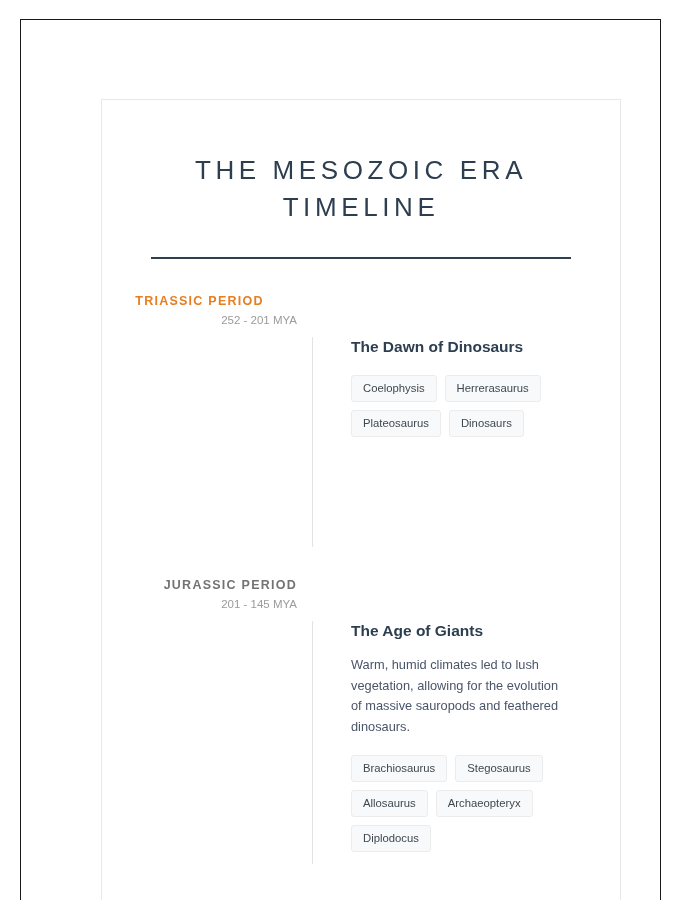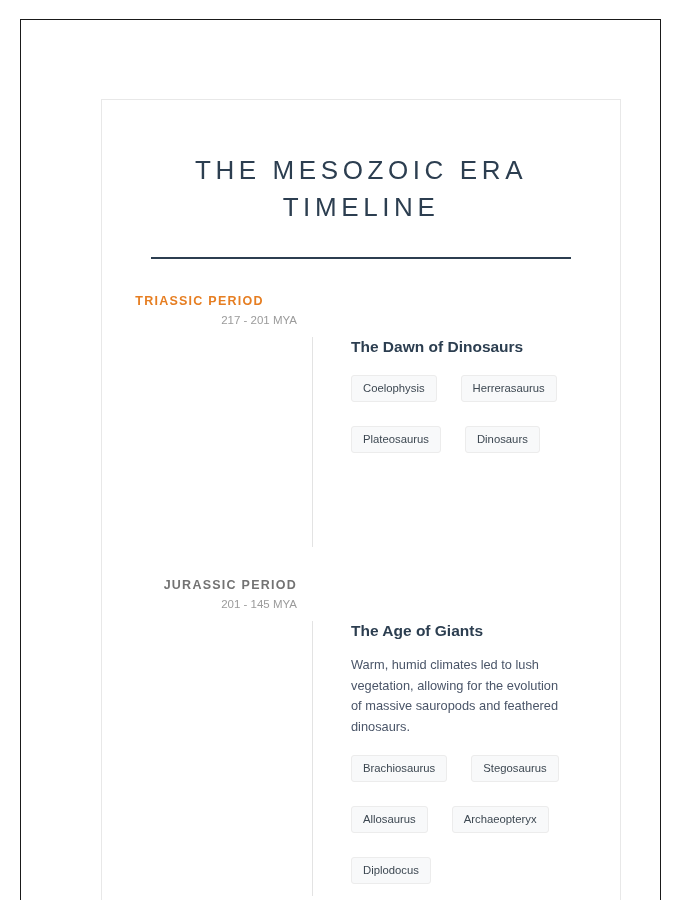--- a/index.html
+++ b/index.html
@@ -126,21 +126,21 @@
     color: #4a5568;
     line-height: 20.5px;
     max-width: 215px;
   }
   .tag-list {
     margin: 18px 0 0 0;
     padding: 0;
     list-style: none;
     display: flex;
     flex-wrap: wrap;
-    gap: 24px;
+    gap: 8px;
     max-width: 218px;
   }
   .tag-pill {
     display: inline-block;
     padding: 6px 11px;
     font-size: 11.3px;
     color: #3d4852;
     background: #f8f9fa;
     border: 1px solid #ececec;
     border-radius: 3px;
@@ -157,21 +157,21 @@
     <div class="doc-header">
       <h1 class="doc-title">THE MESOZOIC ERA TIMELINE</h1>
       <div class="header-rule"></div>
     </div>
 
     <div class="timeline">
 
       <div class="timeline-row">
         <div class="period-meta">
           <p class="period-name" style="color: rgb(230, 126, 34); text-align: center;">TRIASSIC PERIOD</p>
-          <p class="period-range">217 - 201 MYA</p>
+          <p class="period-range">252 - 201 MYA</p>
         </div>
         <div class="period-body">
           <h2 class="event-title">The Dawn of Dinosaurs</h2>
           <ul class="tag-list">
               <li class="tag-pill">Coelophysis</li>
               <li class="tag-pill">Herrerasaurus</li>
               <li class="tag-pill">Plateosaurus</li>
               <li class="tag-pill">Dinosaurs</li>
             </ul>
         </div>

